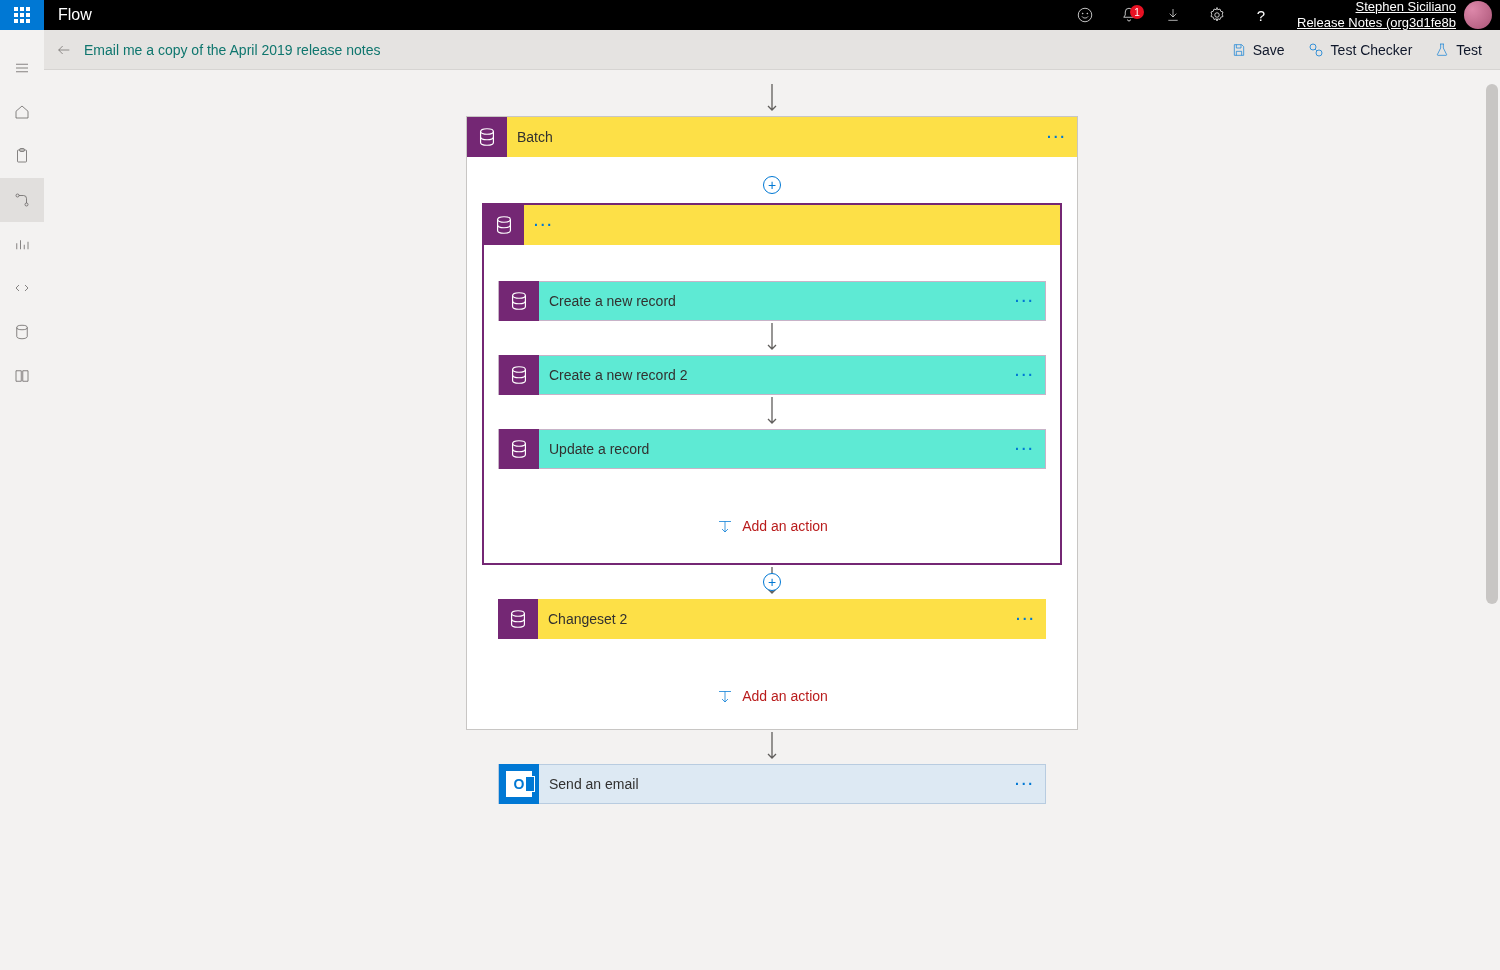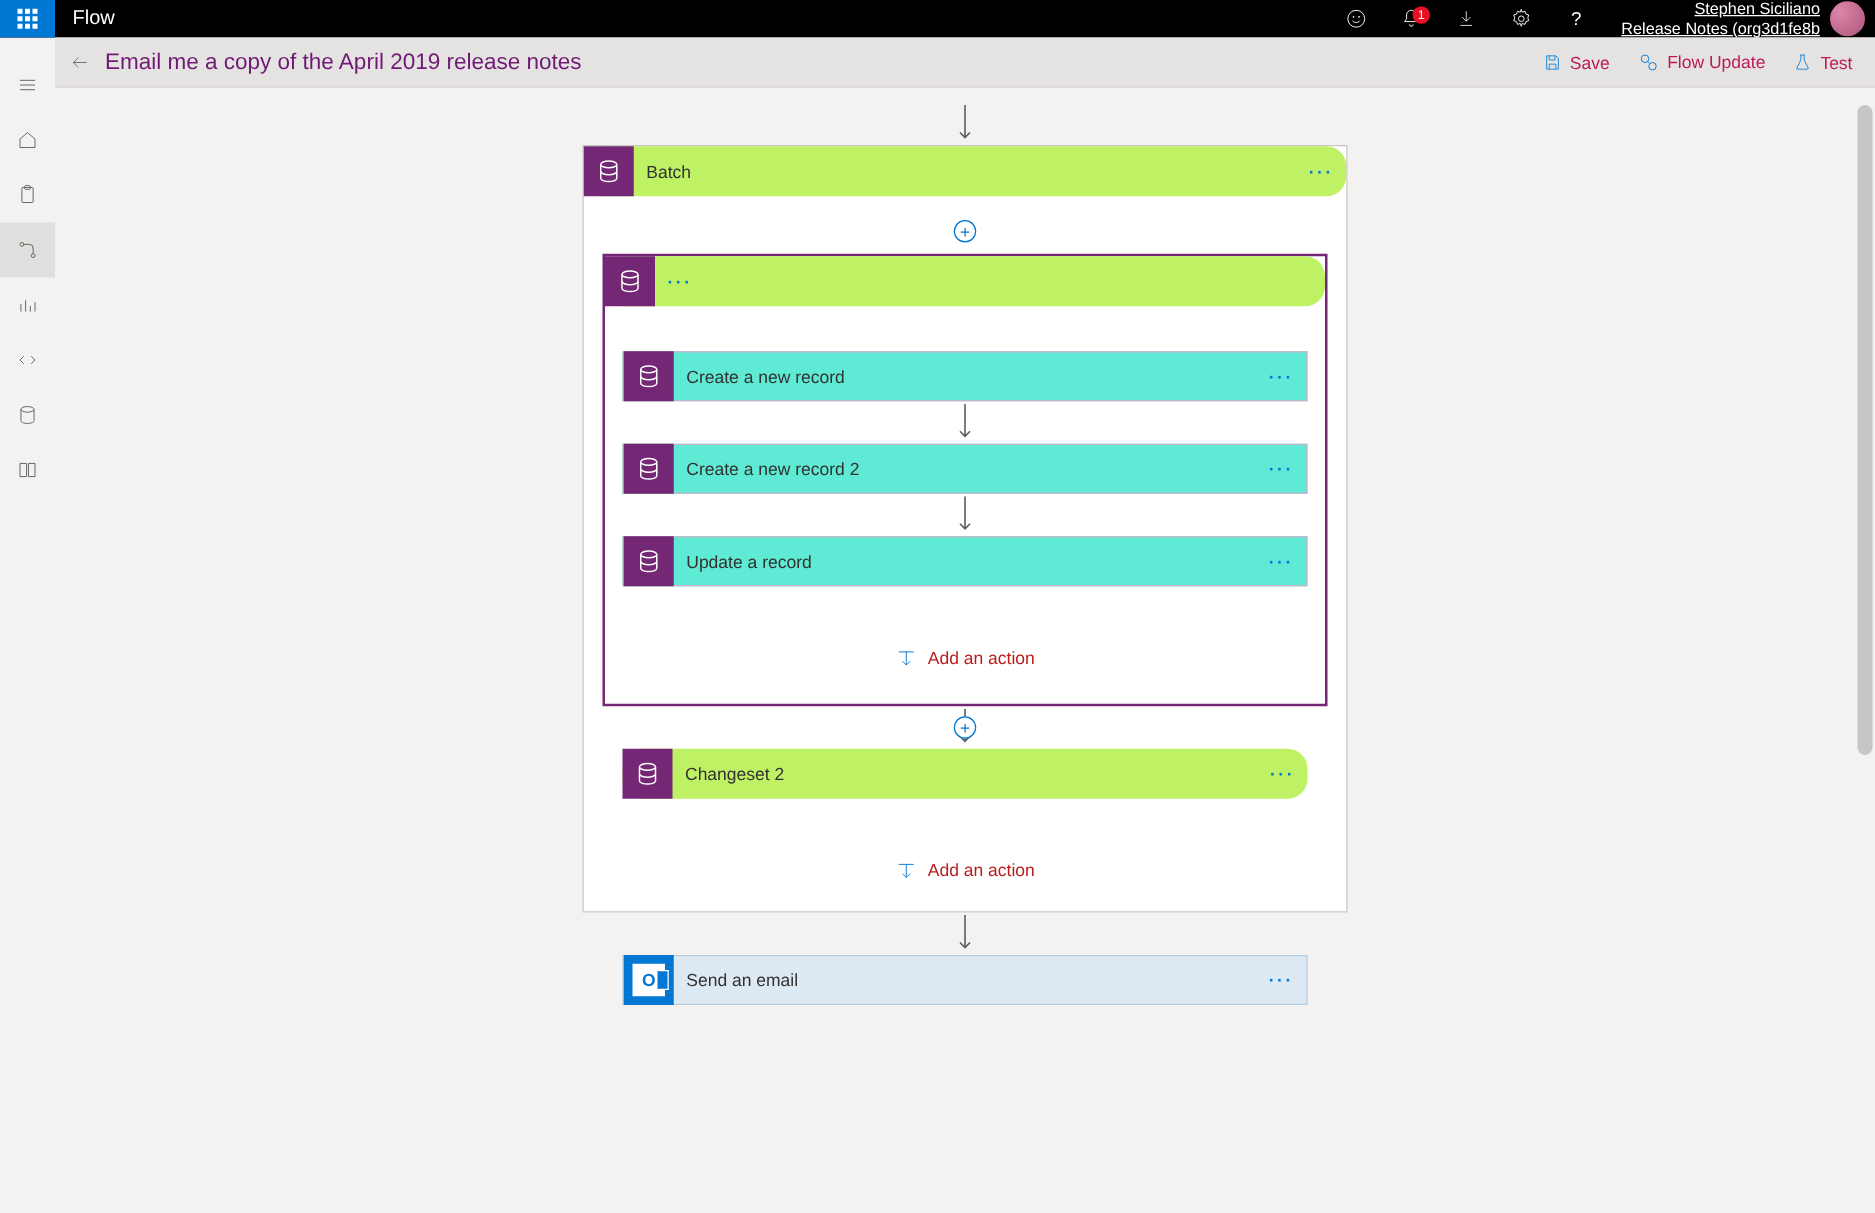--- a/index.html
+++ b/index.html
@@ -15,23 +15,23 @@
 .top-btn { width: 44px; display: flex; align-items: center; justify-content: center; position: relative; cursor: pointer; }
 .top-btn svg { stroke: #fff; fill: none; }
 .badge { position: absolute; top: 5px; right: 7px; background: #e81123; color: #fff; border-radius: 50%; width: 14px; height: 14px; font-size: 10px; display: flex; align-items: center; justify-content: center; }
 .user-block { padding: 0 8px 0 14px; display: flex; align-items: center; gap: 8px; }
 .user-text { text-align: right; font-size: 13px; line-height: 1.2; text-decoration: underline; }
 .avatar { width: 28px; height: 28px; border-radius: 50%; background: radial-gradient(circle at 30% 30%, #d8a, #a57); }
 
 
 .toolbar { height: 40px; background: #e5e3e1; border-bottom: 1px solid #d6d4d2; display: flex; align-items: center; padding-right: 18px; margin-left: 44px; }
 .back-btn { width: 40px; display: flex; justify-content: center; align-items: center; cursor: pointer; }
-.flow-title { font-size: 18px; color: #701a75; }
+.flow-title { font-size: 14px; color: #0f766e; }
 .tool-actions { margin-left: auto; display: flex; gap: 22px; align-items: center; }
-.tool-action { display: flex; align-items: flex-start; gap: 6px; color: #be185d; cursor: pointer; font-size: 14px; }
+.tool-action { display: flex; align-items: center; gap: 6px; color: #0f172a; cursor: pointer; font-size: 14px; }
 .tool-action svg { stroke: #0078d4; fill: none; }
 
 
 .leftnav { position: absolute; left: 0; top: 42px; bottom: 0; width: 44px; background: #f3f2f1; display: flex; flex-direction: column; align-items: center; padding-top: 4px; }
 .nav-item { width: 44px; height: 44px; display: flex; align-items: center; justify-content: center; cursor: pointer; color: #605e5c; }
 .nav-item.active { background: #e1dfdd; }
 .nav-item svg { stroke: #605e5c; fill: none; }
 
 
 .canvas { position: absolute; left: 44px; right: 0; top: 82px; bottom: 0; overflow-y: auto; display: flex; flex-direction: column; align-items: center; padding-bottom: 40px; }
@@ -44,21 +44,21 @@
 
 .card { width: 612px; background: #fff; border: 1px solid #c8c6c4; }
 .card.selected { border: 2px solid #742774; width: 580px; }
 .action-strip { width: 548px; }
 
 .card-header { height: 40px; display: flex; align-items: center; }
 .card-header .icon-cell { width: 40px; height: 40px; display: flex; align-items: center; justify-content: center; }
 .card-header .label { flex: 1; padding: 0 10px; font-size: 14px; }
 .card-header .menu { width: 40px; display: flex; align-items: center; justify-content: center; cursor: pointer; color: #0078d4; letter-spacing: 2px; font-weight: bold; }
 
-.bg-batch { background: #bef264; border-radius: 16px; }
+.bg-batch { background: #fde047; }
 .bg-batch .icon-cell { background: #742774; }
 .bg-action { background: #5eead4; border: 1px solid #c8b3c8; }
 .bg-action .icon-cell { background: #742774; }
 .bg-email { background: #dde9f3; border: 1px solid #b8cce0; }
 .bg-email .icon-cell { background: #0078d4; }
 
 .card-body { padding: 16px; display: flex; flex-direction: column; align-items: center; }
 .inner-body { padding: 36px 16px 20px; display: flex; flex-direction: column; align-items: center; }
 
 .add-plus-row { height: 24px; display: flex; align-items: center; justify-content: center; }
@@ -192,21 +192,21 @@
           <path d="M8 4v5h7V4M8 20v-6h8v6"></path>
         </svg>
       <span>Save</span>
     </div>
     <div class="tool-action">
       <svg width="18" height="18" viewBox="0 0 24 24">
           <circle cx="8" cy="8" r="4"></circle>
           <circle cx="16" cy="16" r="4"></circle>
           <path d="M11 11l2 2"></path>
         </svg>
-      <span>Flow Update</span>
+      <span>Test Checker</span>
     </div>
     <div class="tool-action">
       <svg width="16" height="16" viewBox="0 0 24 24">
           <path d="M9 3h6M10 3v6l-5 10a1 1 0 0 0 1 1h12a1 1 0 0 0 1-1l-5-10V3"></path>
         </svg>
       <span>Test</span>
     </div>
   </div>
 </div>
 

